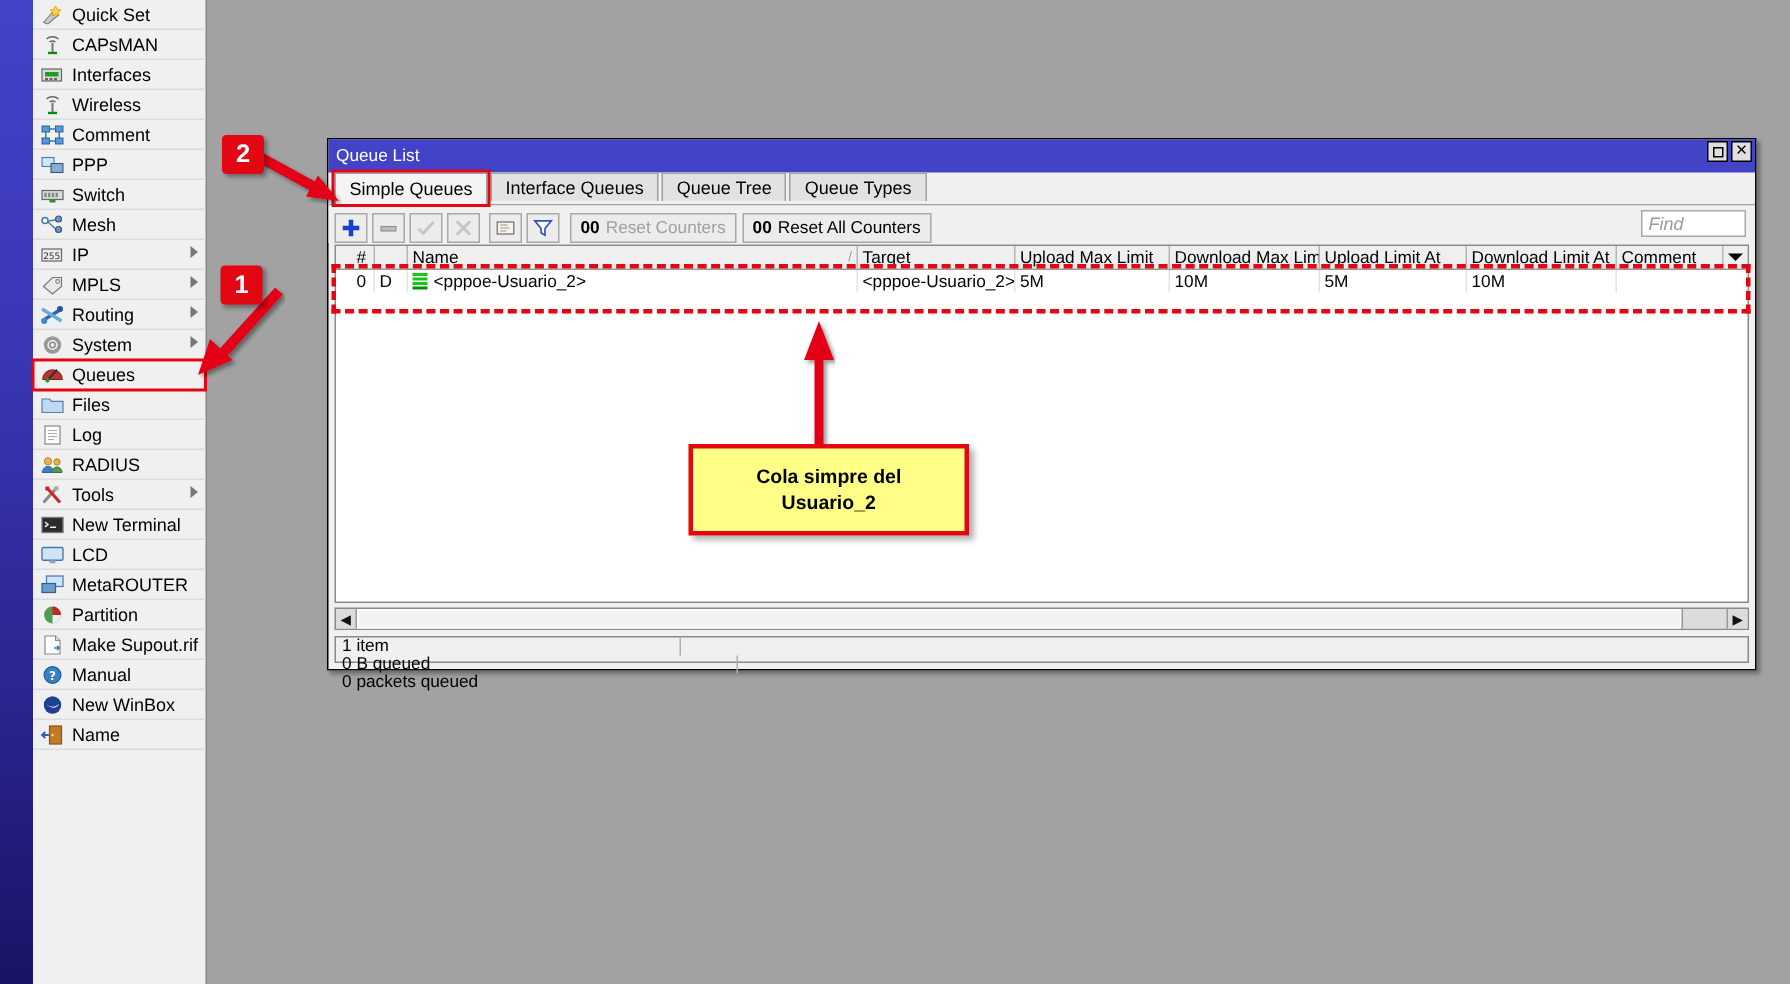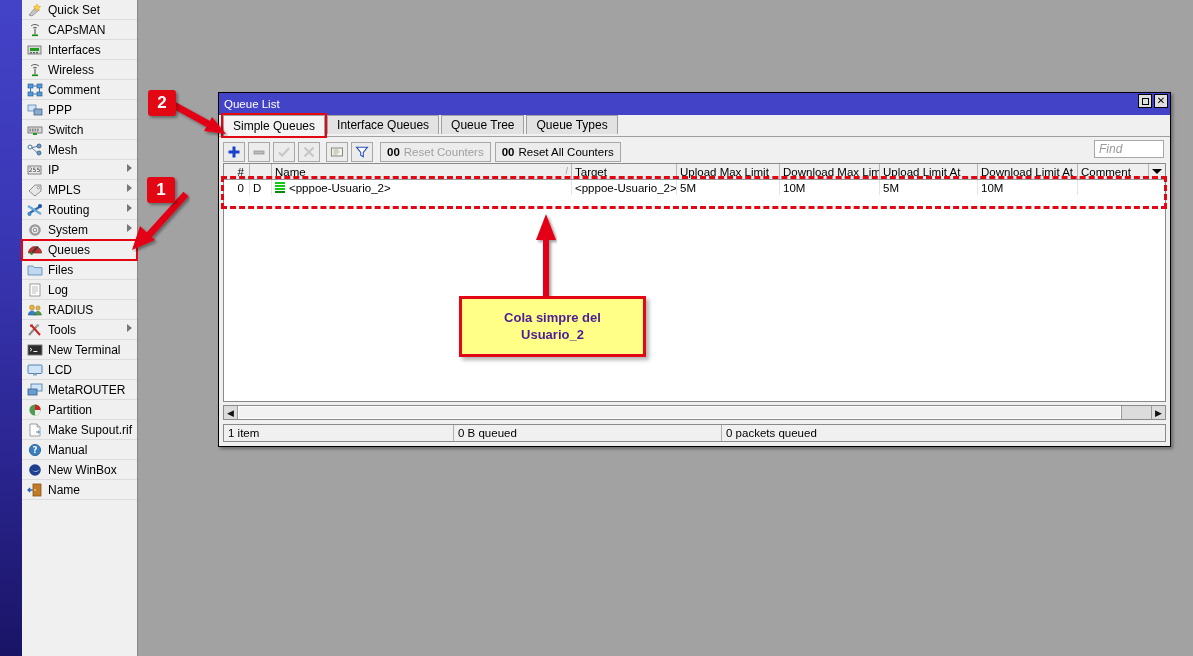--- a/index.html
+++ b/index.html
@@ -237,20 +237,21 @@
   .sb-thumb{
     flex:1;background:#f2f2f2;border:1px solid #fff;box-sizing:border-box;
   }
   .sb-pad{width:30px;background:#dcdcdc;border-left:1px solid #9a9a9a;box-sizing:border-box;}
 
   #status-bar{
     position:absolute;left:4px;right:4px;bottom:4px;height:18px;
     display:flex;background:#f0f0f0;
     border:1px solid #8a8a8a;box-sizing:border-box;
     font-size:11.5px;
+    flex-direction:column;
   }
   #status-bar .cell{
     padding-left:4px;display:flex;align-items:center;
     border-right:1px solid #b0b0b0;box-sizing:border-box;
   }
 
   
   #dashed-rows{
     position:absolute;left:221px;top:176px;width:946px;height:33px;
     border:3px dashed #e30613;
@@ -260,21 +261,21 @@
   }
 
   
   #callout{
     position:absolute;left:459px;top:296px;width:187px;height:61px;
     background:#ffff88;
     border:3px solid #e30613;
     box-sizing:border-box;
     display:flex;align-items:center;justify-content:center;
     text-align:center;
-    font-size:13px;font-weight:bold;color:#4c1d95;
+    font-size:13px;font-weight:bold;color:#000000;
     line-height:1.25;
     box-shadow:3px 3px 4px rgba(0,0,0,.3);
     z-index:25;
   }
   #callout-arrow{
     position:absolute;left:535px;top:214px;width:22px;height:86px;z-index:24;
   }
 
   
   .badge{

